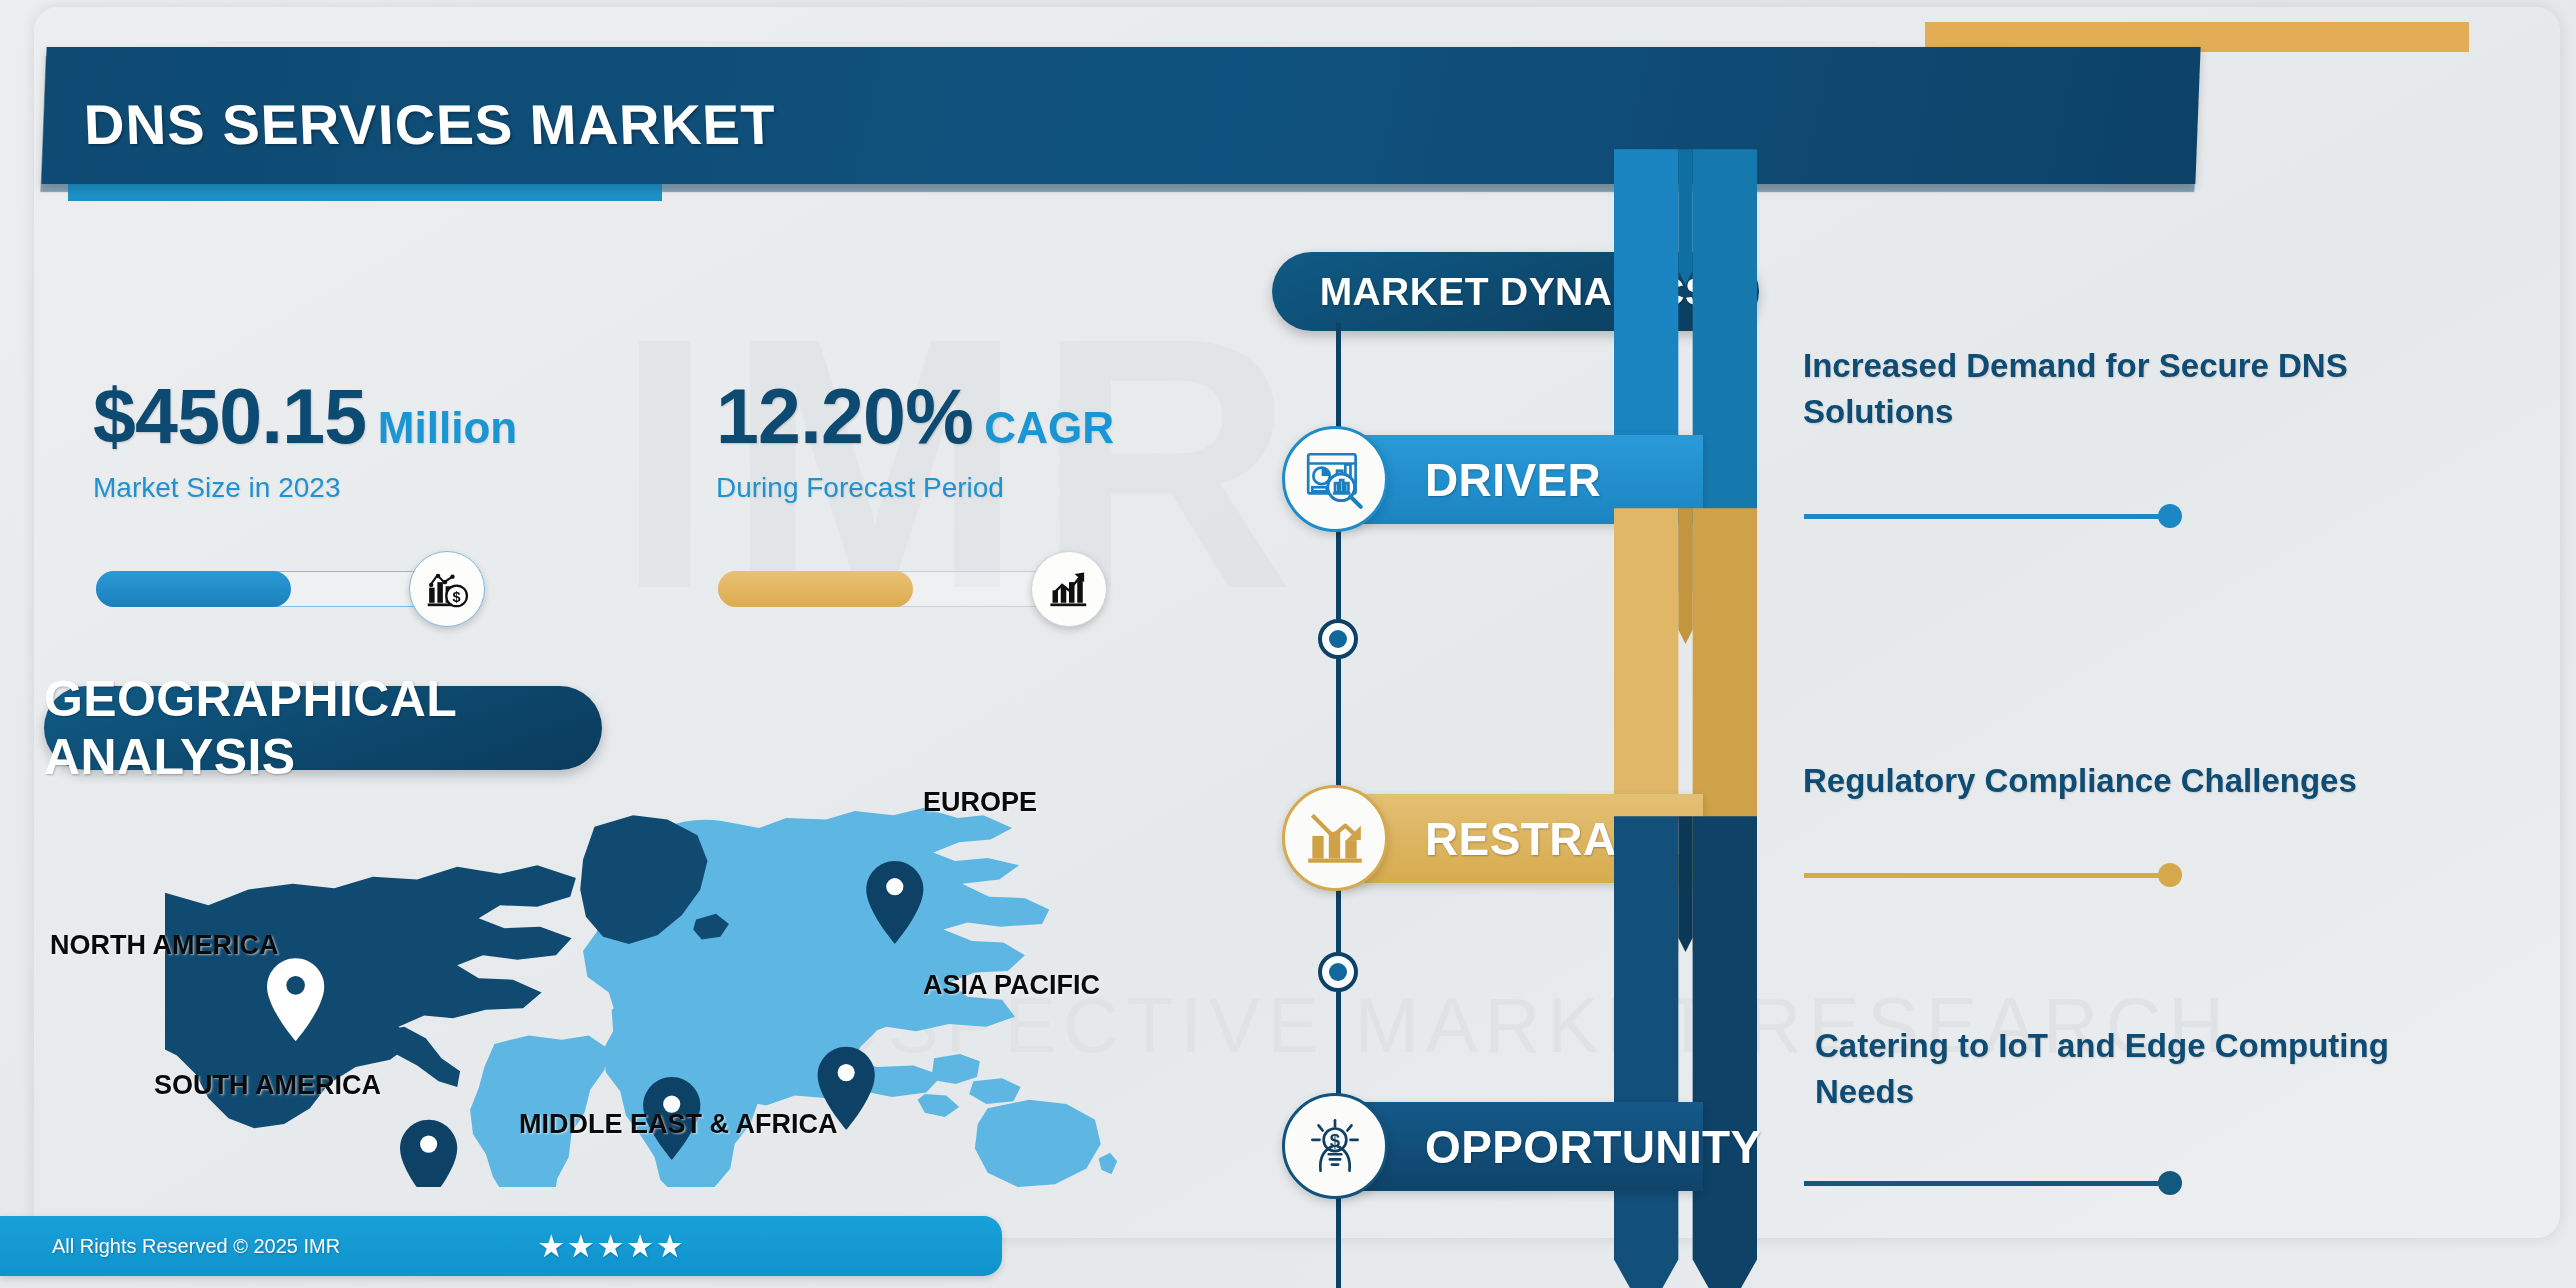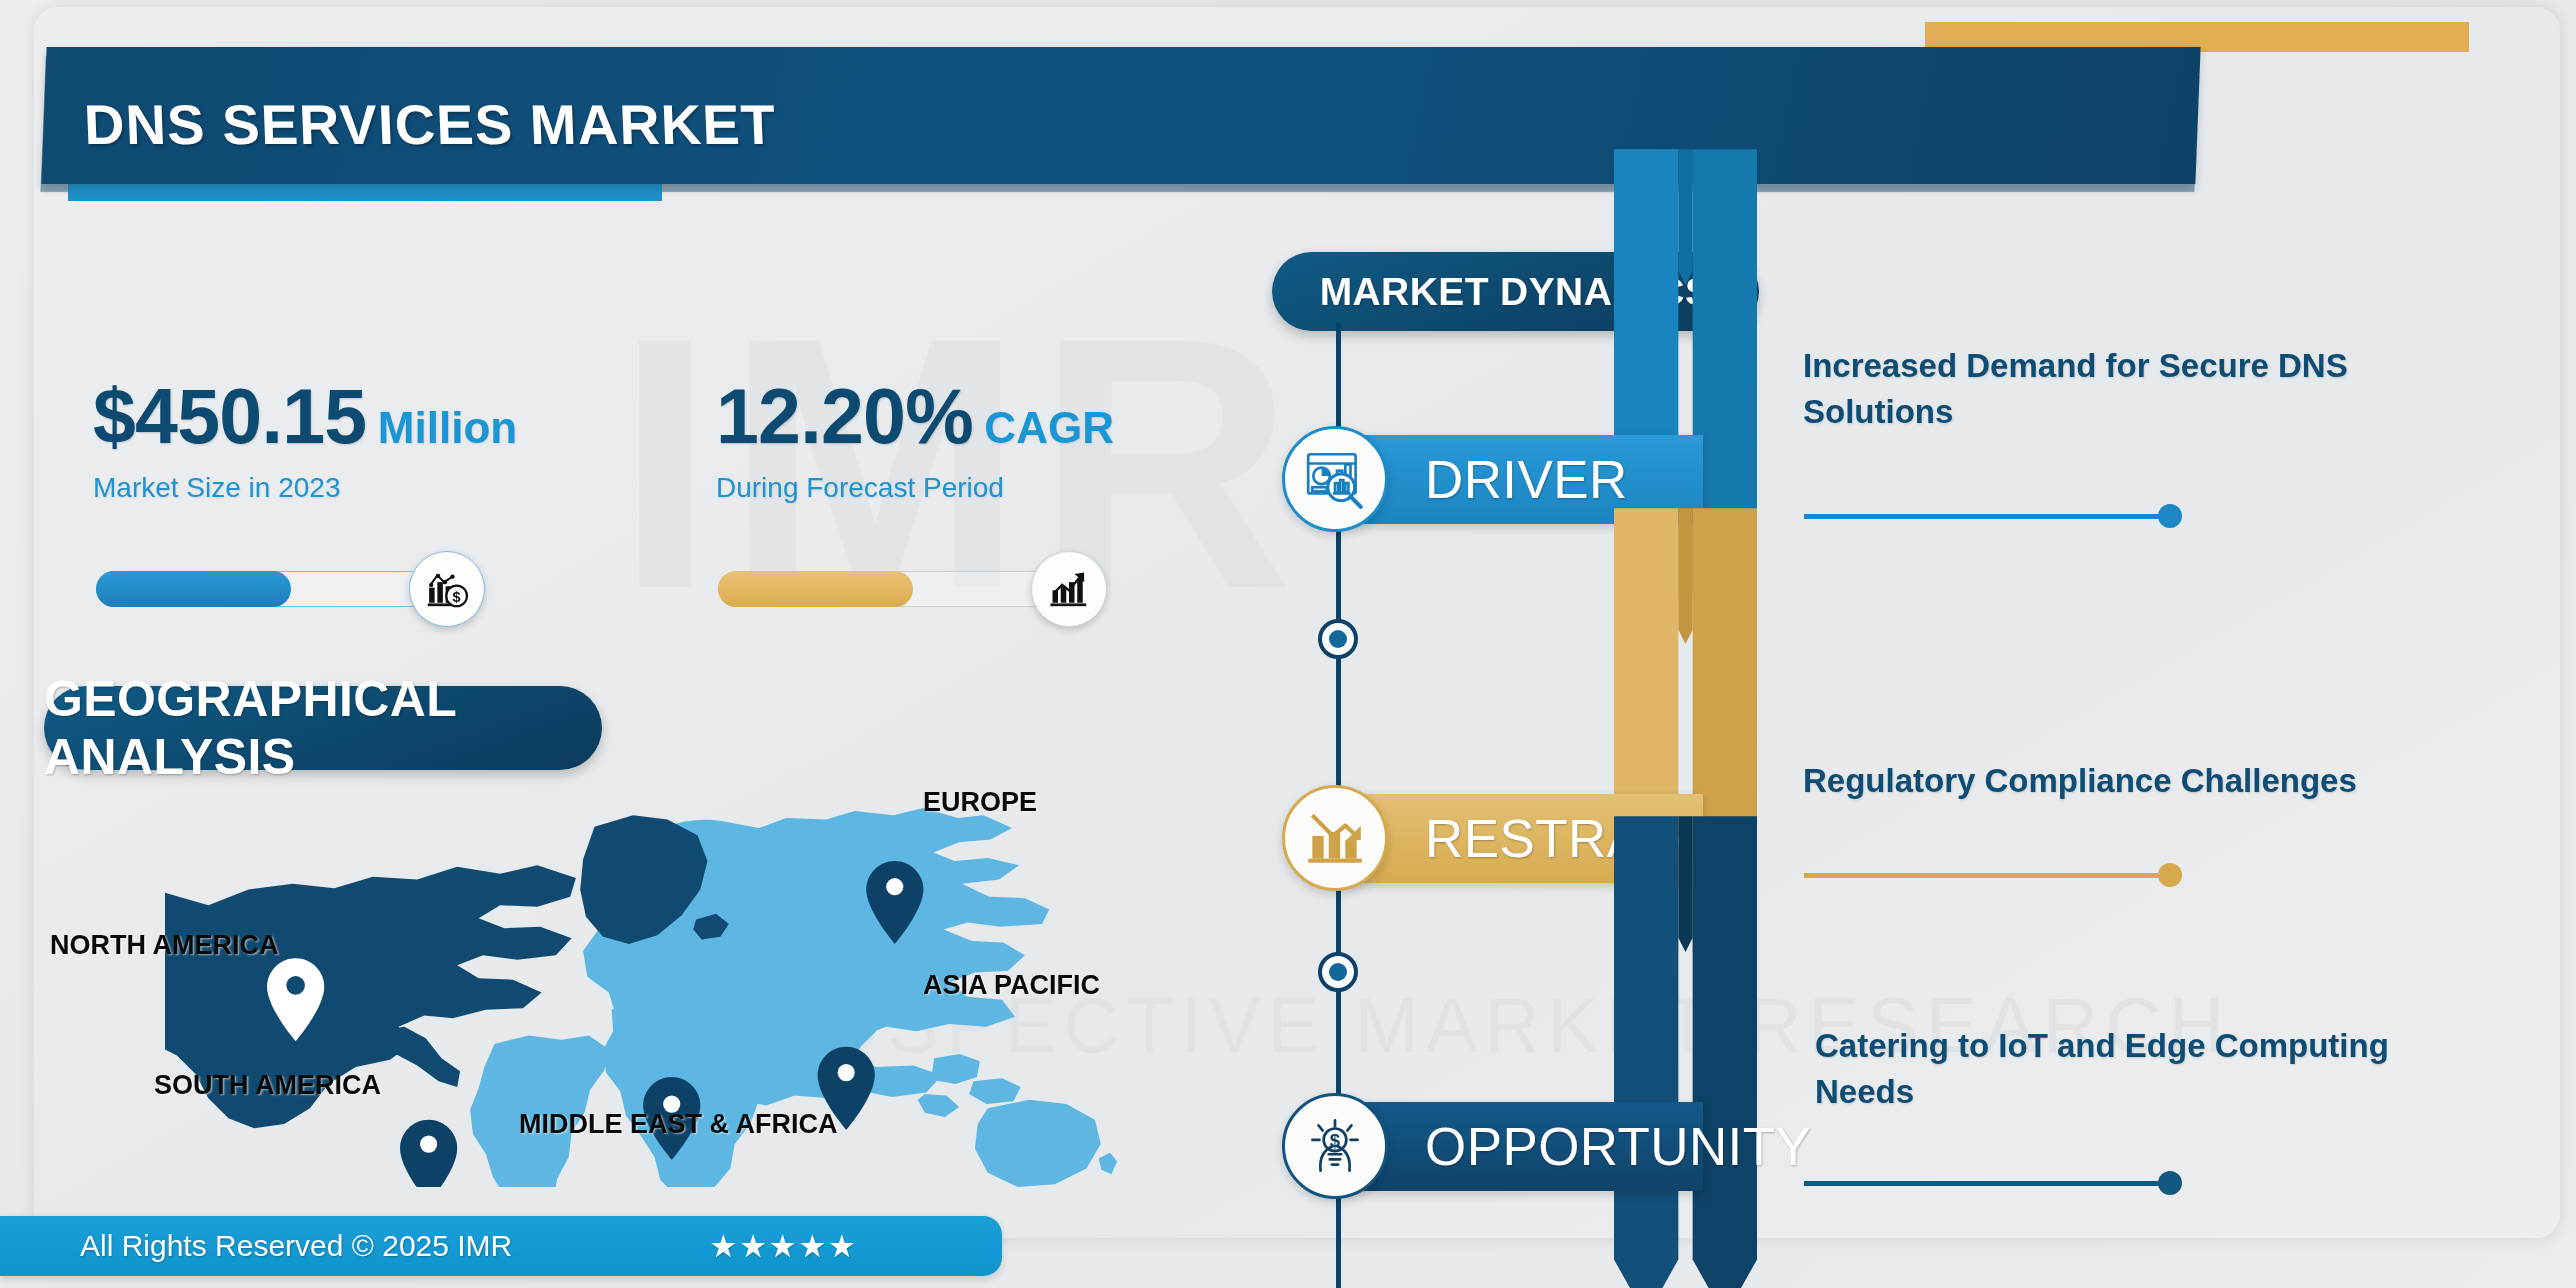--- a/index.html
+++ b/index.html
@@ -90,21 +90,21 @@
   .node{position:absolute;width:40px;height:40px;border-radius:50%;
     background:#fafcfd;border:4.3px solid #0d4166;display:flex;align-items:center;justify-content:center;
     box-sizing:border-box;}
   .node i{width:18.6px;height:18.6px;border-radius:50%;background:#12689c;display:block;}
   #node-1{left:1318px;top:619px;}
   #node-2{left:1318px;top:952px;}
 
   .dyn{position:absolute;}
   .dyn .bar{position:absolute;left:0;top:0;height:89px;border-radius:44px 0 0 44px;
     display:flex;align-items:center;box-shadow:0 3.6px 9.3px rgba(0,0,0,.16);}
-  .dyn .bar .lbl{color:#fff;font-size:53px;font-weight:400;letter-spacing:0.4px;
+  .dyn .bar .lbl{color:#fff;font-size:46px;font-weight:700;letter-spacing:0.4px;
     margin-left:130px;text-shadow:0.7px 1.4px 2.1px rgba(0,0,0,.28);white-space:nowrap;}
   .dyn .iconcirc{position:absolute;left:-13px;top:-8.6px;width:106px;height:106px;border-radius:50%;
     background:#fbfcfa;display:flex;align-items:center;justify-content:center;
     box-sizing:border-box;box-shadow:0 3.6px 9.3px rgba(0,0,0,.16);}
   .dyn .chev{position:absolute;top:0;}
   .dyn .desc{position:absolute;font-size:33px;font-weight:700;color:#0e4c73;line-height:1.38;
     text-shadow:0.7px 1.4px 2.1px rgba(0,0,0,.15);}
   .dyn .lead{position:absolute;height:5px;}
   .dyn .leaddot{position:absolute;width:24px;height:24px;border-radius:50%;}
 
@@ -128,21 +128,21 @@
   #dyn-opportunity .iconcirc{border:3.6px solid #11527e;}
   #dyn-opportunity .desc{left:520px;top:-79px;width:644px;}
   #dyn-opportunity .lead{left:509px;top:79px;width:365px;background:#12587f;}
   #dyn-opportunity .leaddot{left:863px;top:69px;background:#12587f;}
 
   
   #footer{position:absolute;left:0;top:1216px;width:1002px;height:60px;
     background:linear-gradient(180deg,#1aa0d8 0%,#0f93cd 100%);
     border-top-right-radius:18.6px;border-bottom-right-radius:18.6px;
     box-shadow:0 2.9px 7.2px rgba(0,0,0,.14);display:flex;align-items:center;}
-  #footer .copy{color:#fff;font-size:30px;font-weight:400;margin-left:80px;
+  #footer .copy{color:#fff;font-size:20px;font-weight:400;margin-left:52px;
     text-shadow:0.7px 1.4px 2.1px rgba(0,0,0,.25);white-space:nowrap;}
   #footer .stars{color:#fff;font-size:31.5px;letter-spacing:1.4px;margin-left:197px;
     text-shadow:0.7px 1.4px 2.1px rgba(0,0,0,.22);}
 </style>
 </head>
 <body>
 
 <div id="stage">
 
   <div class="card-bg"></div>

